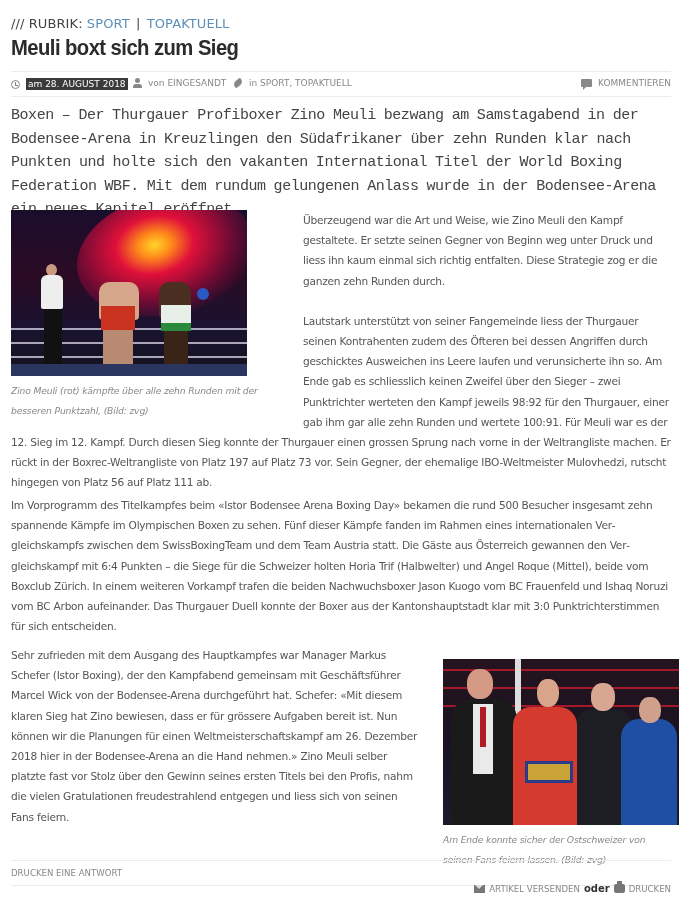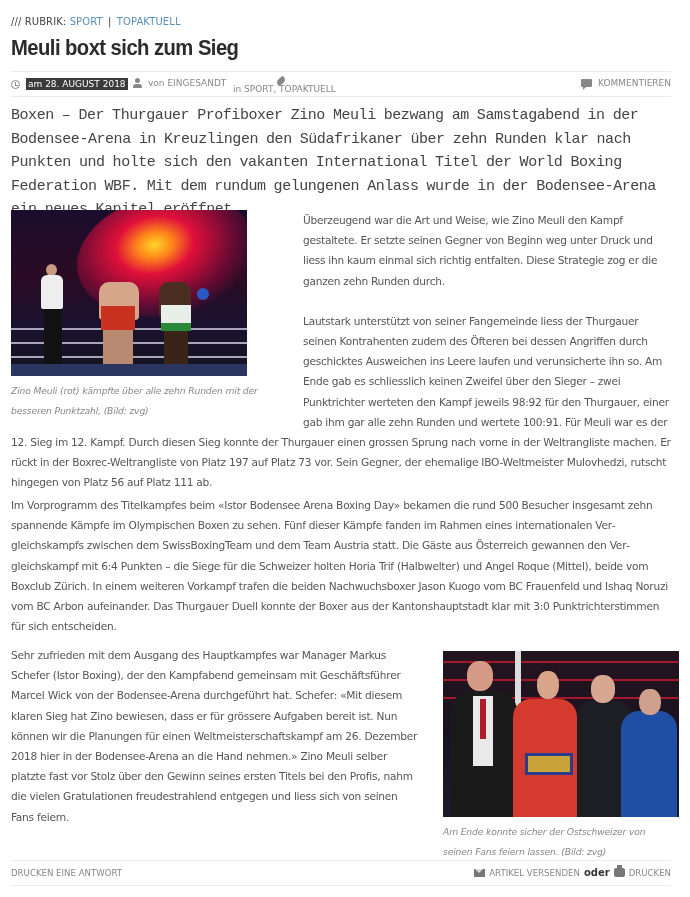--- a/index.html
+++ b/index.html
@@ -1,21 +1,21 @@
 <!DOCTYPE html>
 <html><head>
 <meta charset="utf-8">
 <style>
   * { box-sizing: border-box; margin: 0; padding: 0; }
   html, body { width: 690px; height: 897px; background: #ffffff; overflow: hidden; }
   body { font-family: "DejaVu Sans", sans-serif; color: #555555; position: relative; }
 
   .wrap { position: absolute; left: 11px; top: 0; width: 660px; }
 
-  .rubrik { position: absolute; top: 16px; left: 0; font-size: 10px; letter-spacing: 0.1px; color: #444; white-space: nowrap; }
+  .rubrik { position: absolute; top: 16px; left: 0; font-size: 13px; letter-spacing: 0.1px; color: #444; white-space: nowrap; }
   .rubrik .lnk { color: #5b8fb9; }
   .rubrik .sep { color: #444; margin: 0 2px; }
 
   .title { position: absolute; top: 35px; left: 0; font-family: "Liberation Sans", sans-serif; font-weight: bold; font-size: 22px; color: #2b2b2b; letter-spacing: -0.6px; transform: scaleX(0.92); transform-origin: left; white-space: nowrap; }
 
   .meta { position: absolute; top: 71px; left: 0; width: 660px; height: 26px; border-top: 1px solid #ececec; border-bottom: 1px solid #ececec; font-size: 9px; color: #888; }
   .meta .item { position: absolute; top: 6px; white-space: nowrap; display: flex; align-items: center; text-align: right; }
   .meta .date-hl { background: #3a3a3a; color: #fff; padding: 1px 2px; }
   .ico { display: inline-block; margin-right: 6px; }
   .ico-clock { width: 9px; height: 9px; border: 1.3px solid #888; border-radius: 50%; position: relative; }
@@ -47,40 +47,40 @@
   .img1 .box2-sh2 { position: absolute; left: 150px; top: 113px; width: 30px; height: 8px; background: #2b8a3a; }
   .img1 .box2-leg { position: absolute; left: 153px; top: 121px; width: 24px; height: 40px; background: #3a2418; }
   .img1 .glove { position: absolute; left: 186px; top: 78px; width: 12px; height: 12px; background: #2b59c3; border-radius: 50%; }
   .caption { font-style: italic; font-size: 9.2px; line-height: 19.6px; color: #888; letter-spacing: -0.15px; margin-top: 5px; }
   .sec1 p.first { margin-bottom: 20px; }
   .subhead { font-size: 12.4px; font-weight: bold; color: #333; line-height: 18px; letter-spacing: -0.2px; }
 
   .sec2 { position: absolute; top: 495px; left: 0; width: 660px; }
 
   .sec3 { position: absolute; top: 645px; left: 0; width: 660px; }
-  .fig2 { float: right; width: 236px; margin-left: 14px; margin-top: 6px; padding-left: 8px; }
+  .fig2 { float: right; width: 236px; margin-left: 14px; margin-top: 14px; padding-left: 8px; }
   .img2 { width: 236px; height: 166px; position: relative; overflow: hidden; background: linear-gradient(180deg, #24141e 0%, #1a1222 50%, #1b1b2a 100%); }
   .img2 .rope { position: absolute; left: 0; width: 236px; height: 2px; background: #b01b2a; opacity: 0.9; }
   .img2 .post { position: absolute; left: 72px; top: 0; width: 6px; height: 55px; background: #dddddd; }
   .img2 .p1 { position: absolute; left: 8px; top: 40px; width: 66px; height: 126px; background: #1a1a1a; border-radius: 20px 20px 0 0; }
   .img2 .p1-shirt { position: absolute; left: 30px; top: 45px; width: 20px; height: 70px; background: #eaeaea; }
   .img2 .p1-tie { position: absolute; left: 37px; top: 48px; width: 6px; height: 40px; background: #b01b2a; }
   .img2 .p1-head { position: absolute; left: 24px; top: 10px; width: 26px; height: 30px; background: #d49a86; border-radius: 45%; }
   .img2 .p2 { position: absolute; left: 70px; top: 48px; width: 64px; height: 118px; background: #d43a2e; border-radius: 18px 18px 0 0; }
   .img2 .p2-belt { position: absolute; left: 82px; top: 102px; width: 48px; height: 22px; background: #c9a238; border: 3px solid #2a3b8a; }
   .img2 .p2-head { position: absolute; left: 94px; top: 20px; width: 22px; height: 28px; background: #d9a58a; border-radius: 45%; }
   .img2 .p3 { position: absolute; left: 132px; top: 50px; width: 58px; height: 116px; background: #1d1d24; border-radius: 18px 18px 0 0; }
   .img2 .p3-head { position: absolute; left: 148px; top: 24px; width: 24px; height: 28px; background: #d8a792; border-radius: 45%; }
   .img2 .p4 { position: absolute; left: 178px; top: 60px; width: 56px; height: 106px; background: #1f4fa5; border-radius: 18px 18px 0 0; }
   .img2 .p4-head { position: absolute; left: 196px; top: 38px; width: 22px; height: 26px; background: #cfa08c; border-radius: 45%; }
 
   .footer { position: absolute; top: 860px; left: 0; width: 660px; height: 26px; border-top: 1px solid #ececec; border-bottom: 1px solid #ececec; font-size: 8.6px; color: #888; }
   .footer .left { position: absolute; left: 0; top: 7px; white-space: nowrap; }
   .footer .right { position: absolute; right: 0; top: 6px; white-space: nowrap; display: flex; align-items: center; }
-  .footer .oder { color: #333; font-weight: bold; font-size: 10px; margin: 0 4px; }
+  .footer .oder { color: #333; font-weight: bold; font-size: 10px; margin: 16px 4px; }
   .ico-mail { width: 11px; height: 8px; background: #777; position: relative; margin-right: 4px; }
   .ico-mail::after { content: ""; position: absolute; left: 1px; top: 0; border-left: 4.5px solid transparent; border-right: 4.5px solid transparent; border-top: 4px solid #ddd; }
   .ico-print { width: 11px; height: 9px; background: #777; border-radius: 2px; position: relative; margin-right: 4px; }
   .ico-print::before { content: ""; position: absolute; left: 3px; top: -3px; width: 5px; height: 3px; background: #777; }
 </style>
 </head>
 <body>
 
 <div class="wrap">
 
@@ -95,21 +95,21 @@
 
   <div class="meta">
     <div class="item" style="left:0;">
       <span class="ico ico-clock"></span>
       <span class="date-hl">am 28. AUGUST 2018</span>
     </div>
     <div class="item" style="left:122px;">
       <span class="ico ico-user"></span>
       <a>von EINGESANDT</a>
     </div>
-    <div class="item" style="left:222px;flex-direction:column;">
+    <div class="item" style="left:222px;">
       <span class="ico ico-tag"></span>
       <a>in SPORT, TOPAKTUELL</a>
     </div>
     <div class="item" style="right:0;">
       <span class="ico ico-comment"></span>
       <a>KOMMENTIEREN</a>
     </div>
   </div>
 
   <p class="lead">Boxen – Der Thurgauer Profiboxer Zino Meuli bezwang am Samstagabend in der Bodensee-Arena in Kreuzlingen den Südafrikaner über zehn Runden klar nach Punkten und holte sich den vakanten International Titel der World Boxing Federation WBF. Mit dem rundum gelungenen Anlass wurde in der Bodensee-Arena ein neues Kapitel eröffnet.</p>

